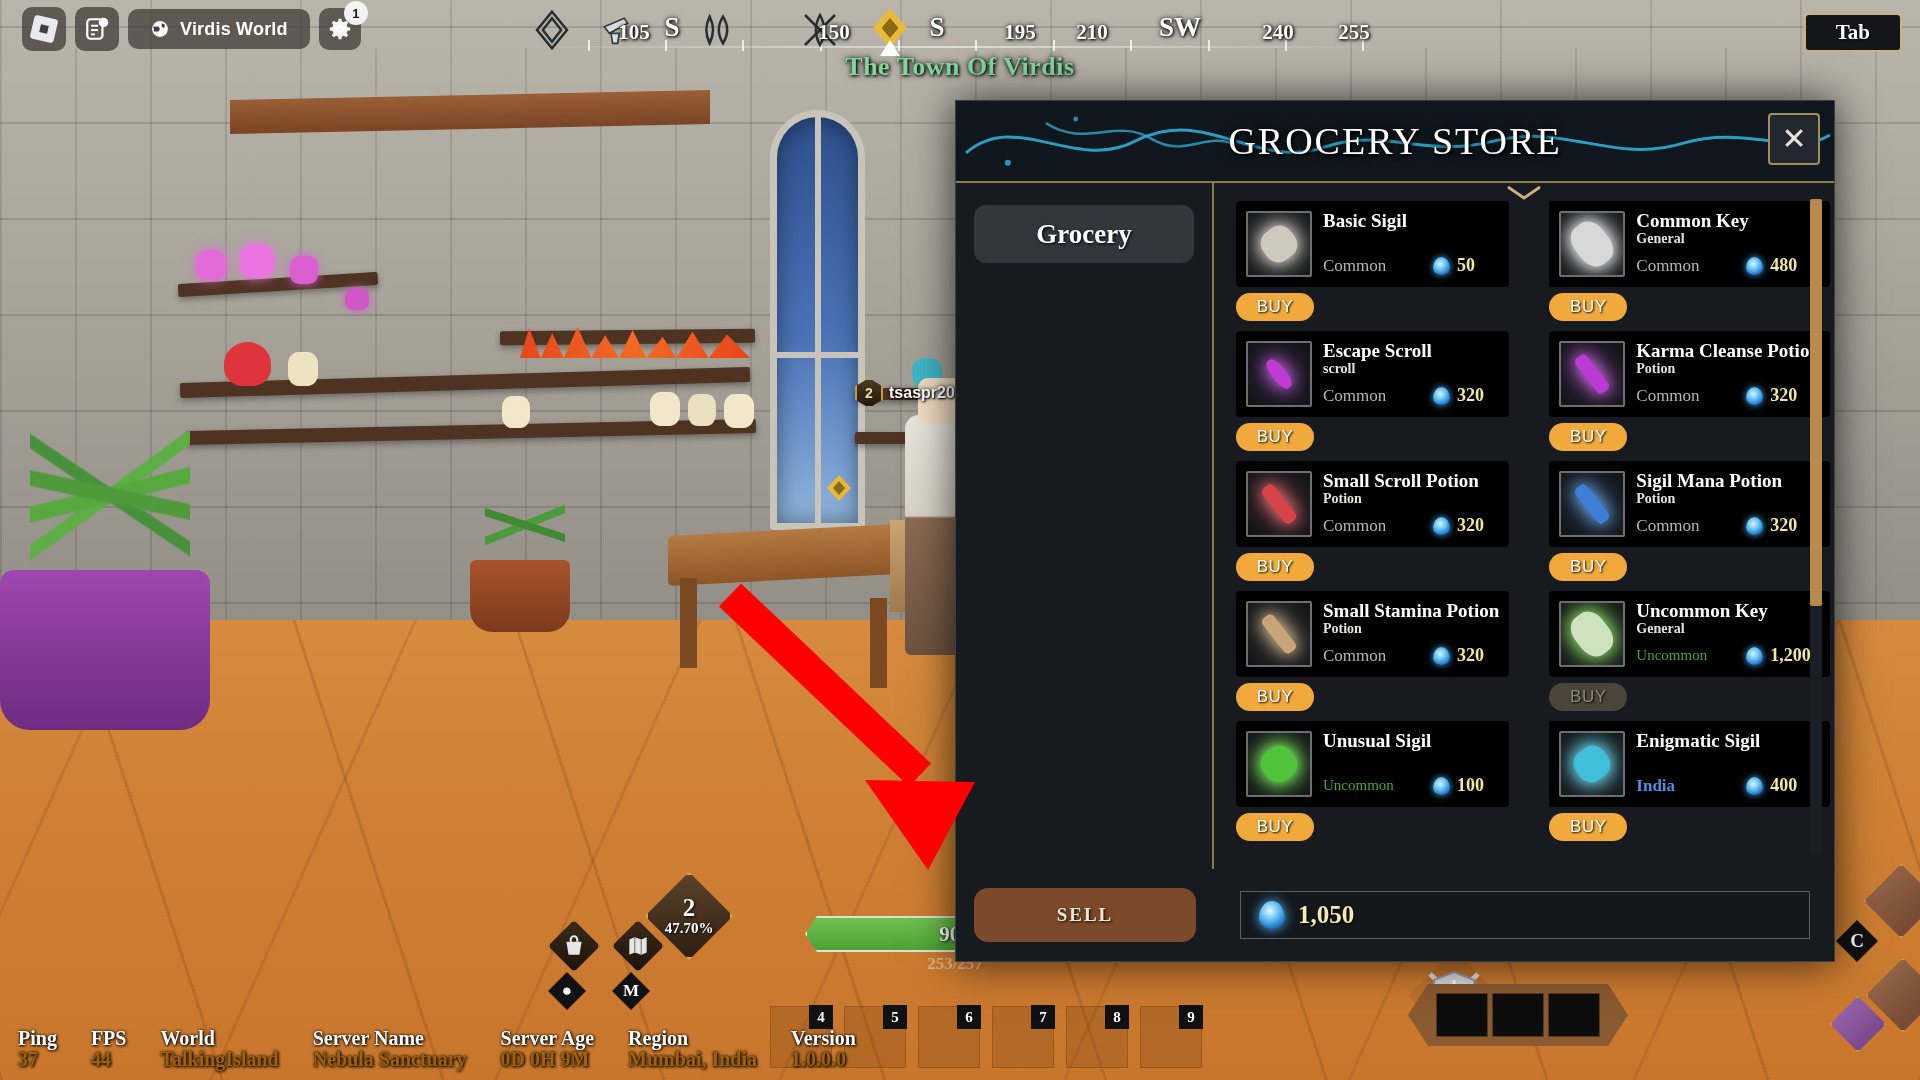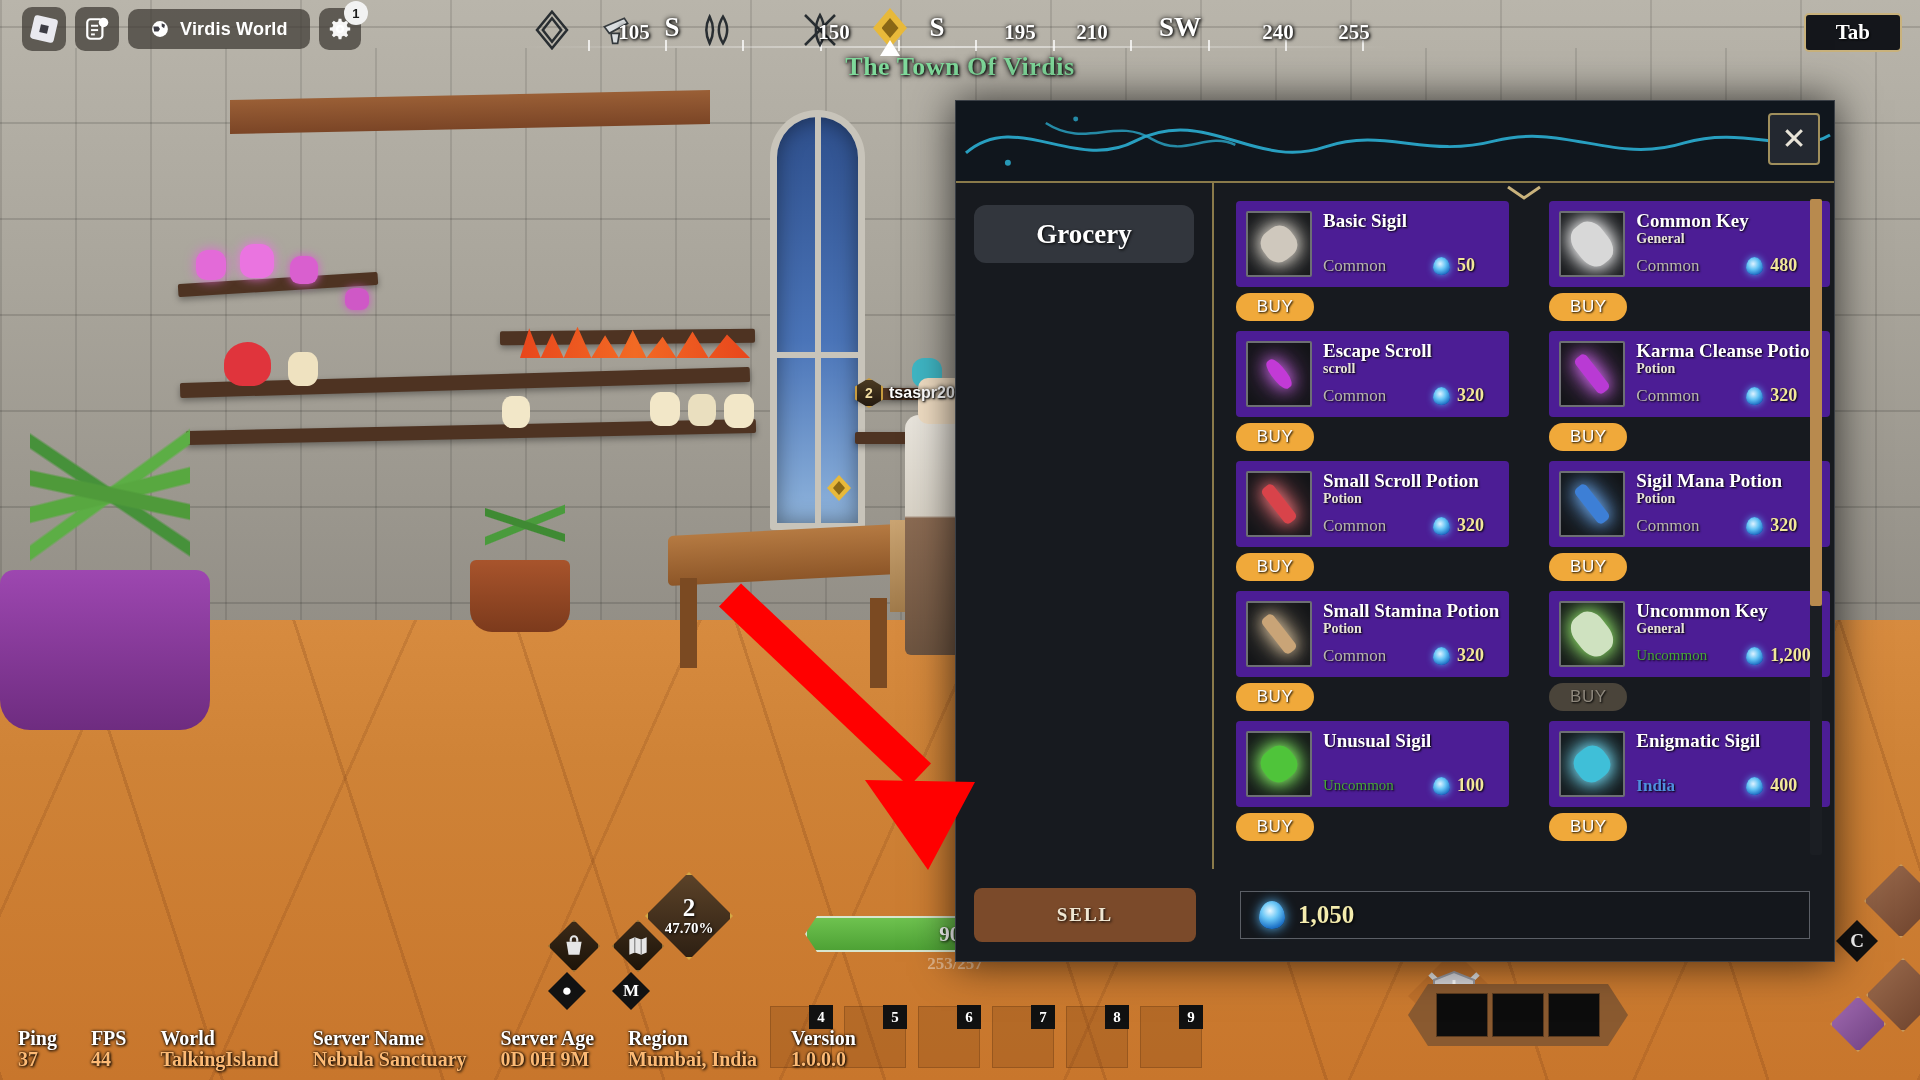--- a/index.html
+++ b/index.html
@@ -259,42 +259,42 @@
     background:#171a1f;
   }
   .cat-btn {
     background:#32363d; border-radius:12px; height:58px;
     display:flex; align-items:center; justify-content:center;
     color:#fff; font-size:27px; font-weight:bold;
     text-shadow:1px 1px 3px #000; cursor:pointer;
   }
   .side-spacer { flex:1; }
   .sell-btn {
-    height:54px; background:#7b4a2a; border-radius:8px;
+    height:54px; background:#7b4a2a; border-radius:14px;
     display:flex; align-items:center; justify-content:center;
     color:#efe6d2; font-size:19px; font-weight:bold; letter-spacing:2px;
     text-shadow:1px 1px 3px #000; cursor:pointer;
   }
 
   
   .store-main { flex:1; display:flex; flex-direction:column; min-width:0; position:relative; }
   .chevron-top {
     position:absolute; left:50%; top:2px; transform:translateX(-50%);
     width:36px; height:16px; z-index:5;
   }
   .items-wrap {
     flex:1; min-height:0; position:relative; overflow:hidden;
     padding:18px 36px 6px 22px;
   }
   .items-grid {
     display:grid; grid-template-columns:1fr 1fr; gap:0 40px;
   }
   .item-cell { margin-bottom:10px; }
   .item-card {
-    background:#4c1d95; border-radius:4px; height:86px;
+    background:#000000; border-radius:4px; height:86px;
     display:flex; align-items:center; padding:8px 10px; gap:11px;
   }
   .item-icon {
     width:66px; height:66px; flex:0 0 66px; border:2px solid #6d6f73;
     background:#121417; border-radius:2px; position:relative; overflow:hidden;
   }
   .item-info { flex:1; min-width:0; display:flex; flex-direction:column; height:100%; justify-content:space-between; padding:2px 0 3px; }
   .item-name {
     color:#fff; font-size:19px; font-weight:bold; line-height:1.05;
     text-shadow:1px 1px 2px #000; white-space:nowrap;
@@ -430,21 +430,21 @@
   #server-info {
     position:absolute; left:18px; bottom:10px; z-index:32;
     display:flex; gap:0;
   }
   .si-col { margin-right:34px; }
   .si-label {
     color:#fff; font-size:20px; font-weight:bold; line-height:1.05;
     text-shadow:1px 1px 3px #000,0 0 3px #000;
   }
   .si-value {
-    color:#fdba74; font-size:20px; font-weight:bold; line-height:1.05;
+    color:#a16207; font-size:20px; font-weight:bold; line-height:1.05;
     text-shadow:1px 1px 3px #000,0 0 3px #000;
   }
 </style>
 </head>
 <body>
 
 <div id="world">
   <div class="wall">
     <div class="wall-bricks"></div>
     <div class="wall-bricks2"></div>
@@ -584,20 +584,21 @@
 
 <div id="store">
   <div class="store-header">
     <svg class="hdr-swirl" viewBox="0 0 880 82" preserveAspectRatio="none">
       <path d="M10 52 C 60 8, 120 72, 180 40 C 250 4, 300 70, 370 46 C 430 26, 470 58, 540 40
                C 610 22, 660 64, 730 42 C 790 24, 840 56, 876 34" fill="none" stroke="#2aa7c9" stroke-width="3" opacity=".95"></path>
       <path d="M90 22 C 130 48, 160 16, 196 38 C 230 58, 250 30, 280 44" fill="none" stroke="#2aa7c9" stroke-width="2.5" opacity=".8"></path>
       <circle cx="52" cy="62" r="3" fill="#2aa7c9" opacity=".9"></circle>
       <circle cx="120" cy="18" r="2.5" fill="#2aa7c9" opacity=".8"></circle>
     </svg>
+    <div class="store-title">GROCERY STORE</div>
     <div class="store-close">✕</div>
   </div>
 
   <div class="store-body">
     <div class="store-side">
       <div class="cat-btn">Grocery</div>
       <div class="side-spacer"></div>
     </div>
 
     <div class="store-main">

